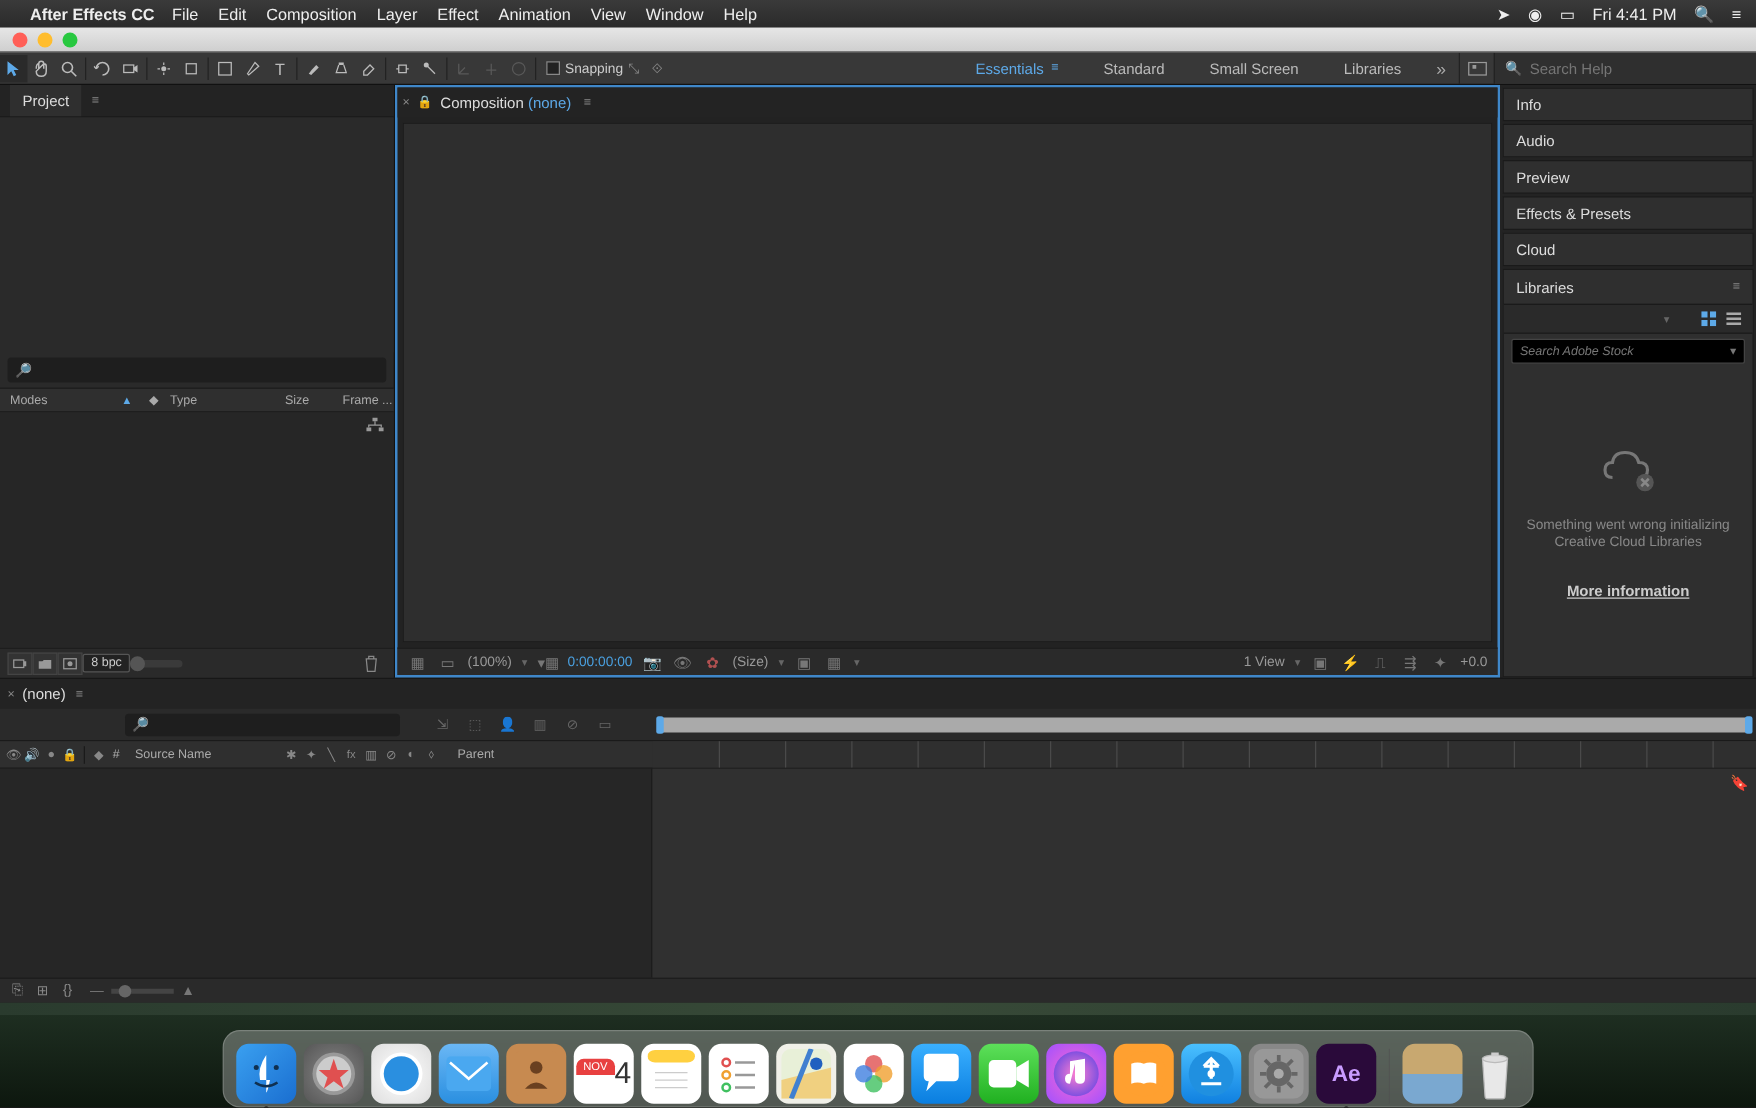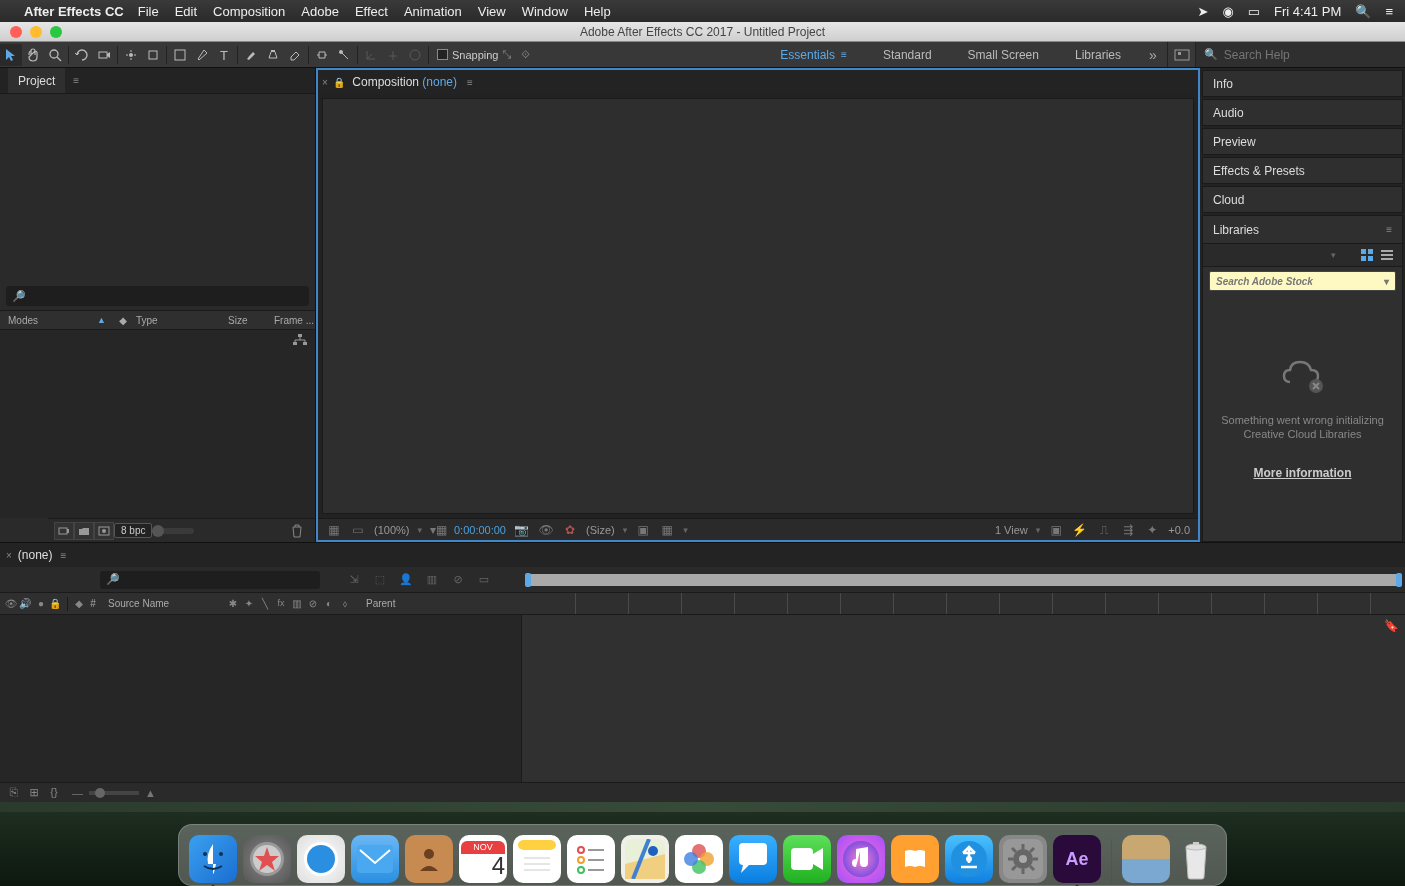--- a/index.html
+++ b/index.html
@@ -51,21 +51,21 @@
 .proj-cols { height: 20px; background: #2f2f2f; display: flex; align-items: center; font-size: 10px; color: #aaa; border-top: 1px solid #1a1a1a; border-bottom: 1px solid #1a1a1a; }
 .proj-cols .c { padding-left: 8px; }
 .proj-cols .c-name { width: 110px; display: flex; align-items: center; }
 .proj-cols .sort { color: #5da9e8; margin-left: auto; margin-right: 4px; font-size: 9px; }
 .proj-cols .c-tag { width: 18px; text-align: center; }
 .proj-cols .c-type { width: 58px; }
 .proj-cols .c-size { width: 46px; margin-left: 34px; }
 .proj-cols .c-frame { flex: 1; }
 .proj-list { flex: 1; background: #262626; position: relative; }
 .proj-tree-icon { position: absolute; top: 4px; right: 8px; color: #999; }
-.project-footer { height: 24px; background: #2a2a2a; display: flex; align-items: center; gap: 0; padding: 0 6px; border-top: 1px solid #1a1a1a; margin-left: 48px; }
+.project-footer { height: 24px; background: #2a2a2a; display: flex; align-items: center; gap: 0; padding: 0 6px; border-top: 1px solid #1a1a1a; }
 .pf-btn { width: 20px; height: 18px; background: #333; border: 1px solid #444; display: flex; align-items: center; justify-content: center; color: #999; font-size: 10px; }
 .bpc-pill { padding: 1px 6px; border: 1px solid #555; border-radius: 2px; font-size: 10px; color: #ccc; background: #222; }
 .trash { margin-left: auto; margin-right: 6px; }
 .footer-slider { width: 42px; height: 6px; background: #3a3a3a; border-radius: 3px; position: relative;}
 .footer-slider::after { content:''; position:absolute; left:0; top:-3px; width:12px; height:12px; background:#555; border-radius:50%;}
 
 
 .comp-panel { flex: 1; display: flex; flex-direction: column; border: 2px solid #3f87c9; background: #222; }
 .comp-tabrow { height: 24px; background: #232323; display: flex; align-items: center; padding-left: 4px; }
 .comp-tabrow .x { color: #888; font-size: 10px; margin-right: 6px; }
@@ -84,21 +84,21 @@
 .right-panels { width: 205px; background: #232323; display: flex; flex-direction: column; gap: 2px; padding: 2px 2px 0 2px;}
 .rp { background: #2f2f2f; height: 27px; display: flex; align-items: center; padding: 0 10px; font-size: 12px; color: #ddd; border: 1px solid #1a1a1a;}
 .rp .menu { margin-left: auto; color: #888; font-size: 10px; }
 .rp-lib { flex-direction: column; align-items: stretch; height: auto; padding: 0; flex: 1; }
 .rp-lib-header { height: 27px; display: flex; align-items: center; padding: 0 10px; }
 .rp-lib-header .menu { margin-left: auto; color: #888; font-size: 10px; }
 .lib-toolbar { height: 24px; background: #2a2a2a; display: flex; align-items: center; justify-content: flex-end; gap: 6px; padding: 0 8px; border-top: 1px solid #1a1a1a; border-bottom: 1px solid #1a1a1a;}
 .lib-toolbar .dd { color: #666; font-size: 9px; margin-right: auto; margin-left: 120px;}
 .lib-toolbar .view-btn { width: 14px; height: 14px; display: flex; align-items: center; justify-content: center; }
 .lib-toolbar .view-btn.active { color: #5da9e8; }
-.lib-search { margin: 4px 6px; height: 20px; background: #fef9c3; border: 1px solid #444; border-radius: 2px; display: flex; align-items: center; padding: 0 6px; color: #777; font-size: 10px; font-style: italic; font-weight: bold; }
+.lib-search { margin: 4px 6px; height: 20px; background: #000000; border: 1px solid #444; border-radius: 2px; display: flex; align-items: center; padding: 0 6px; color: #777; font-size: 10px; font-style: italic; }
 .lib-search .dd { margin-left: auto; font-style: normal; }
 .lib-body { flex: 1; display: flex; flex-direction: column; align-items: center; justify-content: center; text-align: center; padding: 10px; color: #888; font-size: 11px; }
 .lib-body svg { margin-bottom: 18px; }
 .lib-body .line { margin-bottom: 2px; }
 .lib-body .more { margin-top: 24px; font-size: 12px; text-decoration: underline; font-weight: 600; color: #ccc; cursor: pointer; }
 
 
 .timeline { height: 260px; background: #262626; display: flex; flex-direction: column; border-top: 1px solid #111; }
 .tl-tabrow { height: 24px; display: flex; align-items: center; background: #232323; }
 .tl-tabrow .x { color: #888; font-size: 10px; margin: 0 6px; }
@@ -161,36 +161,36 @@
 .dock .messages { background: linear-gradient(#3ab0ff,#0a7ee0);}
 .dock .facetime { background: linear-gradient(#5de05a,#20b020);}
 .dock .itunes { background: radial-gradient(#ff6bd0,#a050ff);}
 .dock .ibooks { background: #ffa030;}
 .dock .appstore { background: linear-gradient(#4ac0ff,#1080e0);}
 .dock .sysprefs { background: #888;}
 .dock .launchpad { background: radial-gradient(#888,#555);}
 .dock .desktop { background: linear-gradient(#c8a870 50%,#7aa8d0 50%);}
 .dock .trash-ic { width:40px; height:48px; display:flex; align-items:center; justify-content:center;}
 
-.cal-inner { display:flex; flex-direction:column; align-items:flex-end; font-family: Arial; line-height:1;}
+.cal-inner { display:flex; flex-direction:row; align-items:flex-start; font-family: Arial; line-height:1;}
 .cal-inner .m { background:#e84040; color:#fff; font-size:9px; width:100%; text-align:center; padding:2px 0; border-radius:6px 6px 0 0;}
 .cal-inner .d { font-size:24px; color:#333; font-weight:300;}
 
 svg { display: block; }
 </style>
 </head>
 <body>
 
 <div class="menubar">
   <span class="apple"></span>
   <span class="app-name">After Effects CC</span>
   <span class="menu-item">File</span>
   <span class="menu-item">Edit</span>
   <span class="menu-item">Composition</span>
-  <span class="menu-item">Adobe</span>
+  <span class="menu-item">Layer</span>
   <span class="menu-item">Effect</span>
   <span class="menu-item">Animation</span>
   <span class="menu-item">View</span>
   <span class="menu-item">Window</span>
   <span class="menu-item">Help</span>
   <div class="right">
     <span class="glyph">➤</span>
     <span class="glyph">◉</span>
     <span class="glyph">▭</span>
     <span>Fri 4:41 PM</span>
@@ -198,21 +198,20 @@
     <span class="glyph">≡</span>
   </div>
 </div>
 
 <div class="titlebar">
   <div class="traffic">
     <span class="tr-red"></span>
     <span class="tr-yel"></span>
     <span class="tr-grn"></span>
   </div>
-  <div class="title">Adobe After Effects CC 2017 - Untitled Project</div>
 </div>
 
 <div class="toolbar">
   <div class="tool active">
       <svg width="14" height="14">
         <path d="M2 1 L2 12 L5 9 L7 13 L9 12 L7 8 L11 8 Z" fill="#5da9e8"></path>
       </svg>
     </div>
   <div class="tool">
       <svg width="14" height="14">

